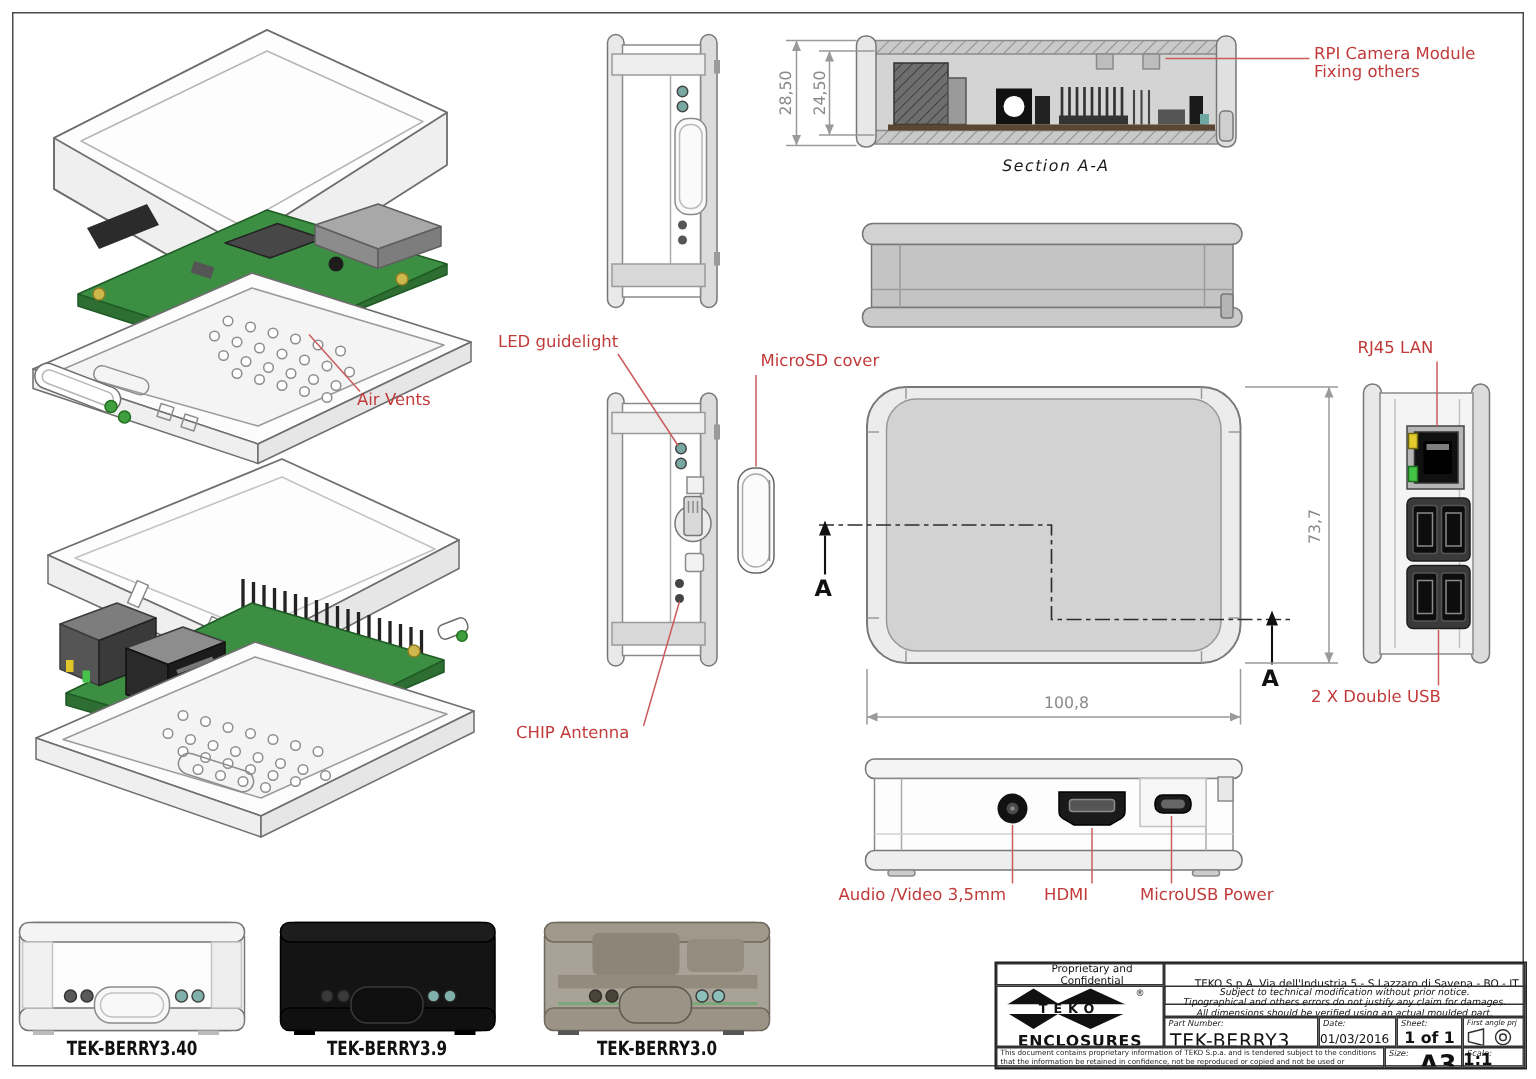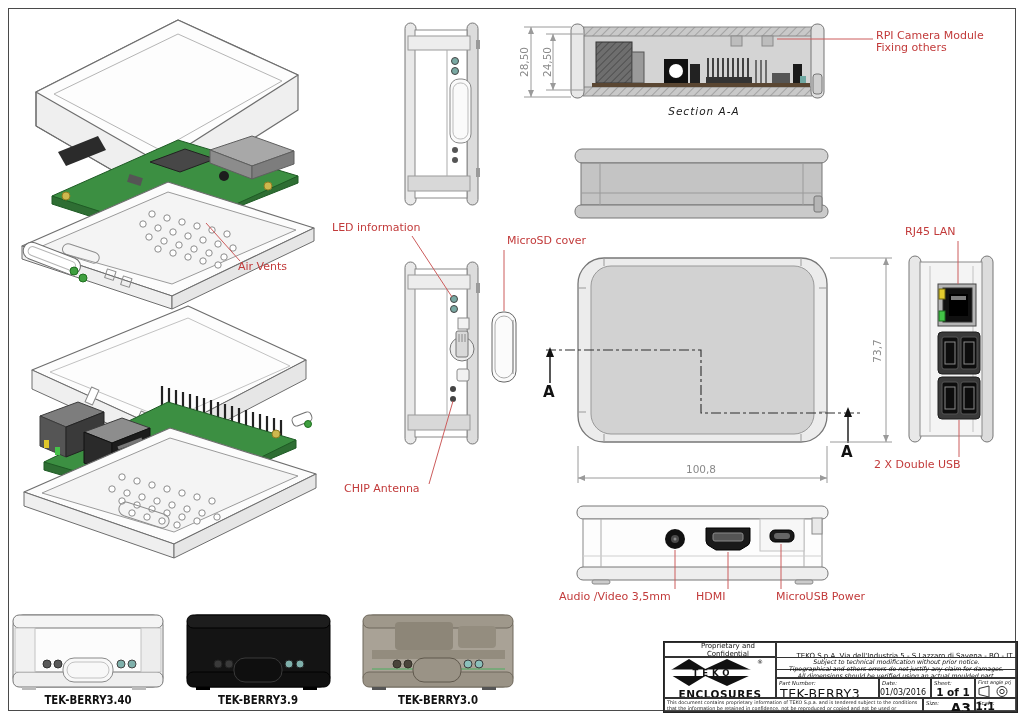--- a/index.html
+++ b/index.html
@@ -391,36 +391,36 @@
       <circle cx="408" cy="664" r="4" fill="#4a443a" stroke="#332f27"></circle>
       <rect x="413" y="658" width="48" height="24" rx="11" fill="#9a9386" stroke="#5f584c"></rect>
       <circle cx="468" cy="664" r="4" fill="#8bc0bb" stroke="#3c3c3c"></circle>
       <circle cx="479" cy="664" r="4" fill="#8bc0bb" stroke="#3c3c3c"></circle>
       <rect x="372" y="687" width="14" height="3" fill="#555"></rect>
       <rect x="482" y="687" width="14" height="3" fill="#555"></rect>
     </g>
   </svg>
 
   <div class="lbl" style="left:238px;top:261px">Air Vents</div>
-  <div class="lbl" style="left:332px;top:222px">LED information</div>
+  <div class="lbl" style="left:332px;top:222px">LED guidelight</div>
   <div class="lbl" style="left:507px;top:235px">MicroSD cover</div>
   <div class="lbl" style="left:344px;top:483px">CHIP Antenna</div>
   <div class="lbl" style="left:876px;top:30px">
     <span>RPI Camera Module</span><br>
     <span>Fixing others</span>
   </div>
   <div class="lbl" style="left:905px;top:226px">RJ45 LAN</div>
   <div class="lbl" style="left:874px;top:459px">2 X Double USB</div>
   <div class="lbl" style="left:559px;top:591px">Audio /Video 3,5mm</div>
   <div class="lbl" style="left:696px;top:591px">HDMI</div>
-  <div class="lbl" style="left:776px;top:591px">MicroUSB Power</div>
+  <div class="lbl" style="left:760px;top:591px">MicroUSB Power</div>
 
   <div class="dim rot" style="left:504px;top:56px;width:40px;text-align:center">28,50</div>
   <div class="dim rot" style="left:527px;top:56px;width:40px;text-align:center">24,50</div>
-  <div class="dim" style="left:676px;top:463px;width:50px;text-align:center">100,8</div>
+  <div class="dim" style="left:676px;top:463px;width:50px;text-align:right">100,8</div>
   <div class="dim rot" style="left:857px;top:345px;width:40px;text-align:center">73,7</div>
 
   <div class="blk" style="left:664px;top:105px;width:80px;text-align:center;font-size:10.5px;letter-spacing:1px;position:absolute">Section A-A</div>
   <div class="marker" style="left:543px;top:383px">A</div>
   <div class="marker" style="left:841px;top:443px">A</div>
 
   <div class="variant-label" style="left:28px;top:692px">TEK-BERRY3.40</div>
   <div class="variant-label" style="left:198px;top:692px">TEK-BERRY3.9</div>
   <div class="variant-label" style="left:378px;top:692px">TEK-BERRY3.0</div>
 
@@ -468,20 +468,20 @@
         <path d="M3,3.5 L13,1 L13,12 L3,9.5 Z" fill="none" stroke="#333"></path>
         <circle cx="26" cy="6.5" r="5" fill="none" stroke="#333"></circle>
         <circle cx="26" cy="6.5" r="2.2" fill="none" stroke="#333"></circle>
       </svg>
     </div>
     <div class="cell" style="left:0;top:56px;width:259px;height:14px">
       <div id="fineprint">This document contains proprietary information of TEKO S.p.a. and is tendered subject to the conditions that the information be retained in confidence, not be reproduced or copied and not be used or incorporated in any product</div>
     </div>
     <div class="cell" style="left:259px;top:56px;width:52px;height:14px">
       <span class="tiny-label" style="position:absolute;left:0;top:0">Size:</span>
-      <span style="position:absolute;right:3px;top:1px;font-size:14px;font-weight:bold">A3</span>
+      <span style="position:absolute;right:3px;top:1px;font-size:17px;font-weight:bold">A3</span>
     </div>
     <div class="cell" style="left:311px;top:56px;width:42px;height:14px">
       <span class="tiny-label" style="position:absolute;left:0;top:0">Scale:</span>
       <span style="position:absolute;right:21px;top:1px;font-size:11px;font-weight:bold">1:1</span>
     </div>
   </div>
 </div>
 
 </body></html>

